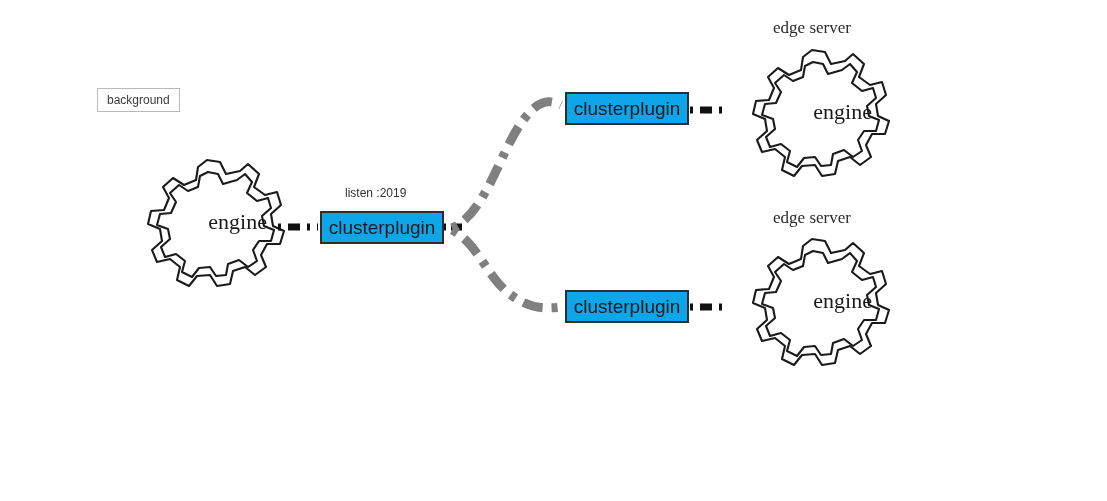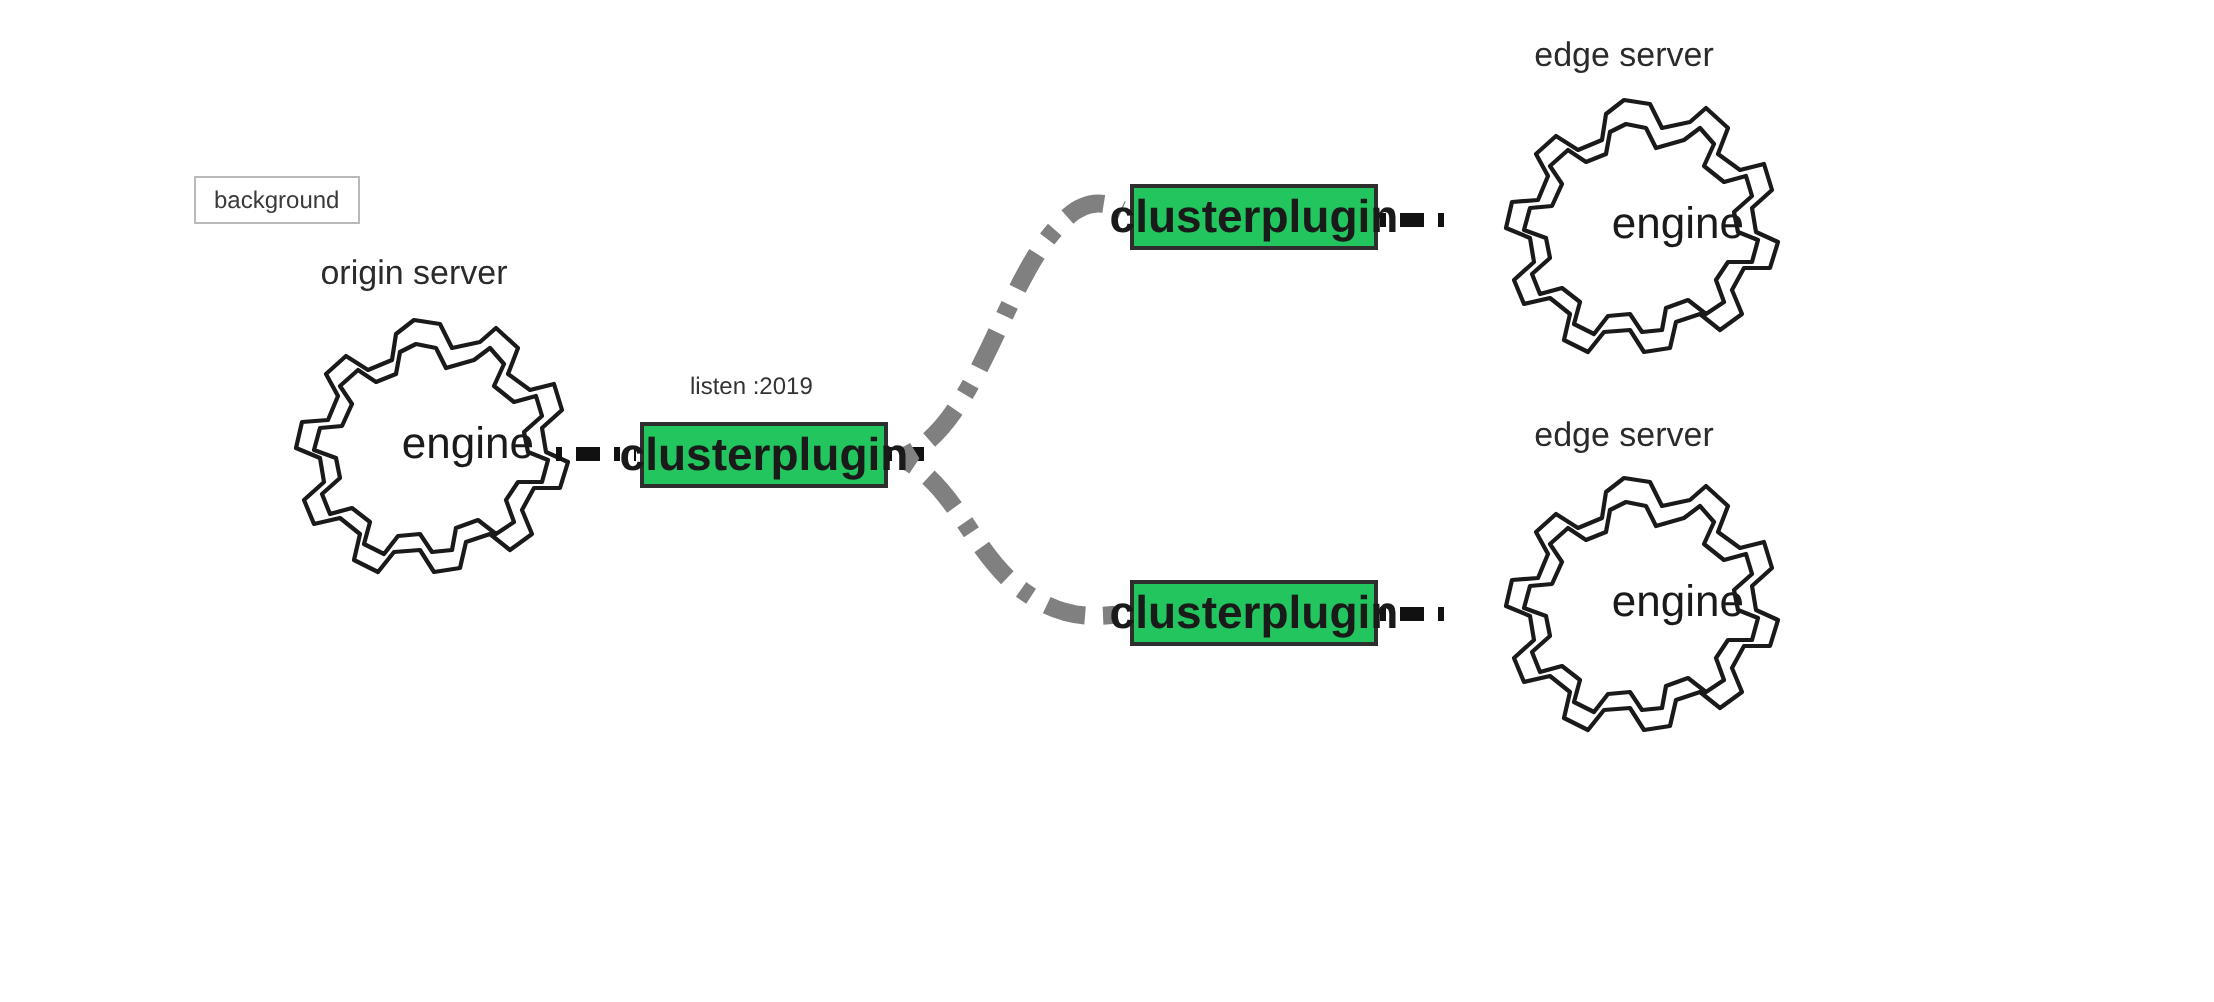--- a/index.html
+++ b/index.html
@@ -19,46 +19,45 @@
   }
   #diagram-svg {
     position: absolute;
     left: 0;
     top: 0;
     width: 1107px;
     height: 501px;
   }
   .node-label {
     position: absolute;
-    font-family: Liberation Sans, sans-serif;
+    font-family: Liberation Serif, serif;
     color: #1a1a1a;
     white-space: nowrap;
   }
   .group-title {
     font-size: 17px;
     color: #2b2b2b;
     text-align: center;
   }
   .gear-text {
     font-size: 22px;
     color: #1a1a1a;
     text-align: right;
   }
   .plugin-box {
     position: absolute;
     border: 2px solid #2e2e2e;
-    background: #22c55e;
-    font-size: 23px;
+    background: #0ea5e9;
+    font-size: 19px;
     color: #1a1a1a;
     display: flex;
     align-items: center;
     justify-content: center;
     box-sizing: border-box;
     white-space: nowrap;
-    font-weight: bold;
   }
   .edge-caption {
     position: absolute;
     font-size: 12px;
     color: #333333;
     white-space: nowrap;
   }
   .bg-chip {
     position: absolute;
     border: 1px solid #b9b9b9;
@@ -115,21 +114,20 @@
 
     <path d="M 452,230 C 478,243 487,278 511,295 C 530,309 545,309 561,307" fill="none" stroke="#808080" stroke-width="9" stroke-dasharray="6 9 20 9" stroke-linecap="butt"></path>
 
     <line x1="690" y1="110" x2="729" y2="110" stroke="#111111" stroke-width="7" stroke-dasharray="3 7 12 7"></line>
 
     <line x1="690" y1="307" x2="729" y2="307" stroke="#111111" stroke-width="7" stroke-dasharray="3 7 12 7"></line>
   </svg>
 
   <div class="bg-chip" style="left:97px; top:88px;text-align:center;">background</div>
 
-  <div class="node-label group-title" style="left:132px; top:127px; width:150px;">origin server</div>
 
   <div class="node-label gear-text" style="left:147px; top:209px; width:120px;">engine</div>
 
   <div class="edge-caption" style="left:345px; top:186px;text-align:center;">listen :2019</div>
 
   <div class="plugin-box" style="left:320px; top:211px; width:124px; height:33px;">clusterplugin</div>
 
   <div class="node-label group-title" style="left:737px; top:18px; width:150px;">edge server</div>
 
   <div class="plugin-box" style="left:565px; top:92px; width:124px; height:33px;">clusterplugin</div>

